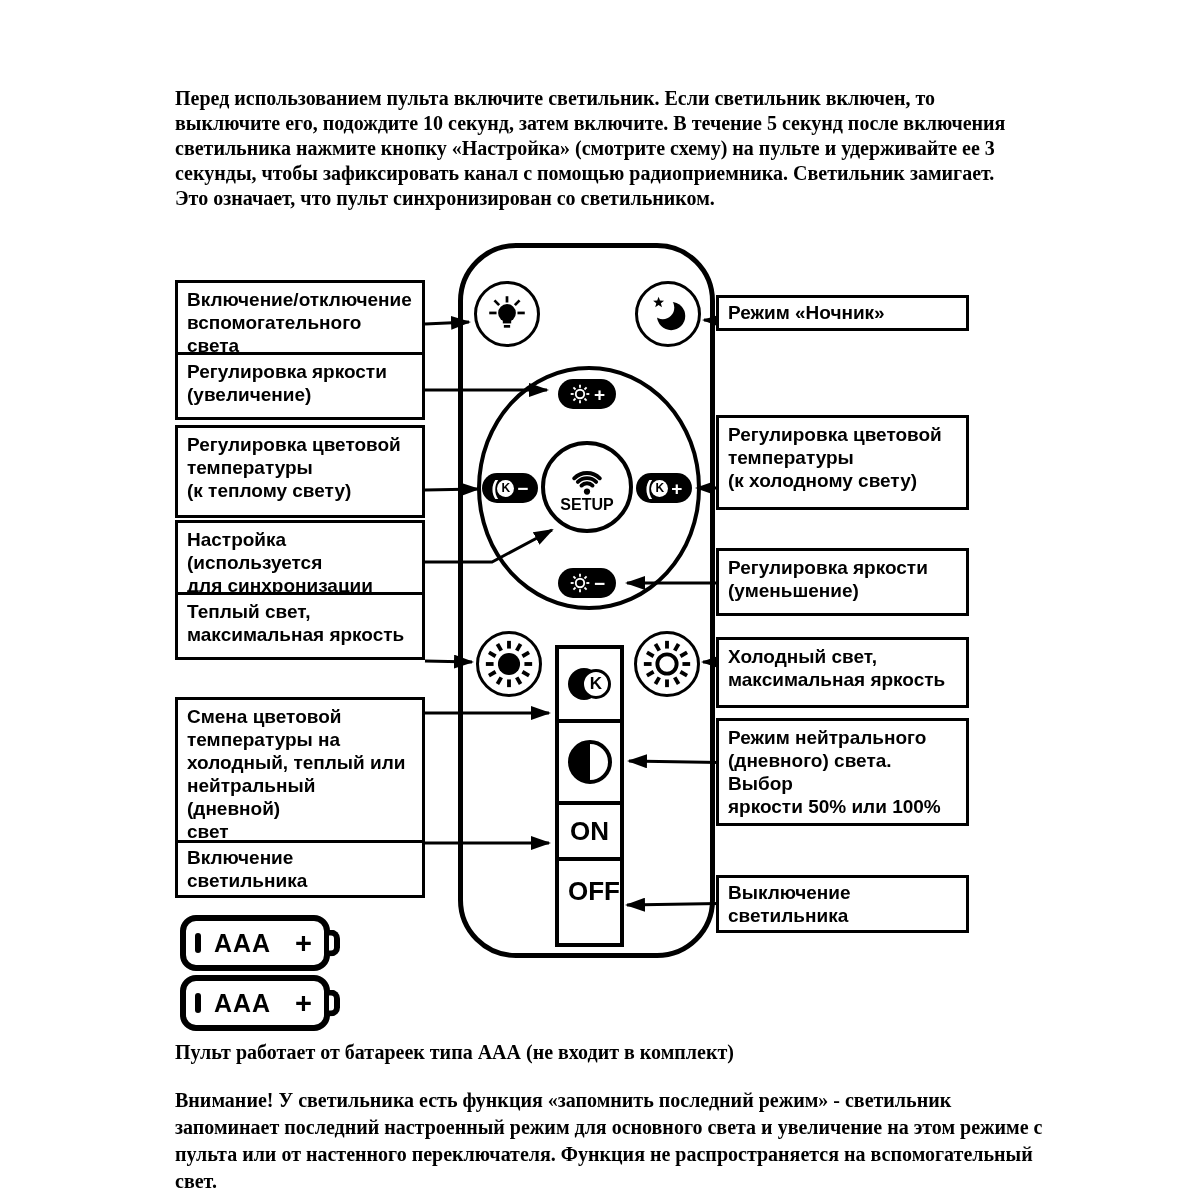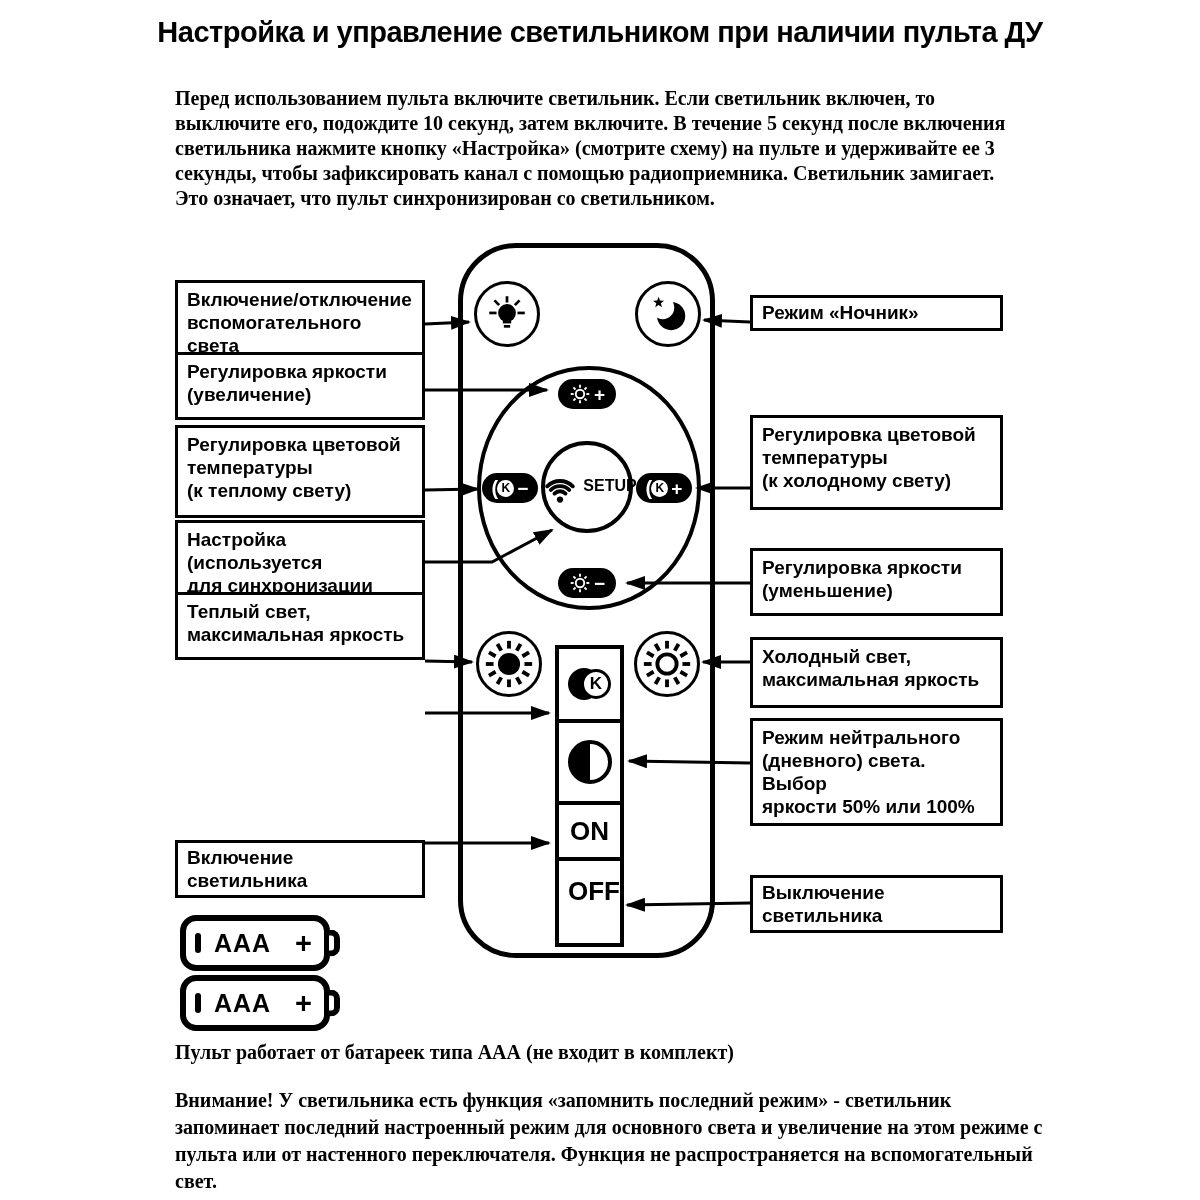--- a/index.html
+++ b/index.html
@@ -13,21 +13,21 @@
   .para{font-size:20px;line-height:25px;font-family:Liberation Serif, serif;}
   .intro{top:86px;left:175px;width:852px;}
   .battery-note{top:1040px;left:175px;width:880px;}
   .warning{top:1087px;left:175px;width:868px;line-height:27px;}
 
   
   .remote{left:458px;top:243px;width:257px;height:715px;border:5px solid #000;border-radius:58px;background:#fff;box-sizing:border-box;}
   .circle-btn{border:3px solid #000;border-radius:50%;background:#fff;display:flex;align-items:center;justify-content:center;box-sizing:border-box;}
   .dpad-ring{left:477px;top:366px;width:224px;height:244px;border:4px solid #000;border-radius:50%;background:#fff;box-sizing:border-box;}
   .setup-circle{left:541px;top:441px;width:92px;height:92px;border:4px solid #000;border-radius:50%;background:#fff;
-    display:flex;flex-direction:row;align-items:center;justify-content:center;box-sizing:border-box;}
+    display:flex;flex-direction:column;align-items:center;justify-content:center;box-sizing:border-box;}
   .setup-label{font-size:16px;margin-top:-2px;letter-spacing:0;}
   .pill{background:#000;border-radius:16px;display:flex;align-items:center;justify-content:center;gap:3px;box-sizing:border-box;}
   .pill .sign{color:#fff;font-size:19px;line-height:1;}
   .pill .paren{color:#fff;font-size:20px;line-height:1;margin-right:-4px;}
   .k-badge{width:17px;height:17px;background:#fff;color:#000;border-radius:50%;font-size:12px;display:flex;align-items:center;justify-content:center;}
   .strip{left:555px;top:645px;width:69px;height:302px;border:4px solid #000;background:#fff;box-sizing:border-box;display:flex;flex-direction:column;}
   .cell{display:flex;align-items:center;justify-content:center;box-sizing:border-box;}
   .cell+.cell{border-top:4px solid #000;}
   .cell-k{height:70px;}
   .cell-half{height:82px;}
@@ -37,40 +37,39 @@
   .mk-dark{width:32px;height:32px;background:#000;border-radius:50%;}
   .mk-kcirc{width:30px;height:30px;background:#fff;border:3px solid #000;border-radius:50%;margin-left:-19px;
     display:flex;align-items:center;justify-content:center;font-size:17px;box-sizing:border-box;}
   .half-icon{width:44px;height:44px;border:4px solid #000;border-radius:50%;box-sizing:border-box;
     background:linear-gradient(90deg,#000 50%,#fff 50%);}
 
   
   .callout{position:absolute;border:3px solid #000;background:#fff;padding:5px 9px;font-size:19px;line-height:23px;
     white-space:pre-line;box-sizing:border-box;}
   .callout.left{left:175px;width:250px;}
-  .callout.right{left:750px;width:253px;}
+  .callout.right{left:716px;width:253px;}
   .callout.oneline{padding-top:3px;padding-bottom:3px;}
 
   
   .battery{left:180px;width:150px;height:56px;border:6px solid #000;border-radius:16px;background:#fff;box-sizing:border-box;}
   .bat-neg{position:absolute;left:9px;top:50%;transform:translateY(-50%);width:6px;height:20px;background:#000;border-radius:3px;}
   .bat-label{position:absolute;left:28px;top:50%;transform:translateY(-50%);font-size:25px;letter-spacing:1px;}
   .bat-plus{position:absolute;right:12px;top:50%;transform:translateY(-50%);font-size:29px;}
   .bat-nub{position:absolute;right:-16px;top:50%;transform:translateY(-50%);width:11px;height:27px;background:#fff;
     border:6px solid #000;border-left:none;border-radius:0 9px 9px 0;box-sizing:border-box;}
 
   svg{display:block;}
   .arrows{left:0;top:0;pointer-events:none;}
 </style>
 </head>
 <body>
 
 <div class="stage">
 
-  <div class="abs page-title">Настройка и управление светильником при наличии пульта ДУ</div>
   <div class="abs para intro">Перед использованием пульта включите светильник. Если светильник включен, то выключите его, подождите 10 секунд, затем включите. В течение 5 секунд после включения светильника нажмите кнопку «Настройка» (смотрите схему) на пульте и удерживайте ее 3 секунды, чтобы зафиксировать канал с помощью радиоприемника. Светильник замигает. Это означает, что пульт синхронизирован со светильником.</div>
 
   <div class="abs remote"></div>
 
   <div class="abs circle-btn" style="left:474px;top:281px;width:66px;height:66px;">
     <span>
       <svg width="46" height="46" viewBox="0 0 44 44">
         <g stroke="#000" stroke-width="2.6" fill="none">
           <line x1="22" y1="5" x2="22" y2="11"></line>
           <line x1="10" y1="9" x2="14.5" y2="13.5"></line>
@@ -251,20 +250,25 @@
   <div class="callout left" style="top:352px;min-height:68px;">Регулировка яркости
 (увеличение)</div>
   <div class="callout left" style="top:425px;min-height:93px;">Регулировка цветовой
 температуры
 (к теплому свету)</div>
   <div class="callout left" style="top:520px;min-height:95px;">Настройка (используется
 для синхронизации
 пульта и светильника)</div>
   <div class="callout left" style="top:592px;min-height:68px;">Теплый свет,
 максимальная яркость</div>
+  <div class="callout left" style="top:697px;min-height:133px;">Смена цветовой
+температуры на
+холодный, теплый или
+нейтральный (дневной)
+свет</div>
   <div class="callout left oneline" style="top:840px;min-height:36px;">Включение светильника</div>
 
   <div class="callout right oneline" style="top:295px;min-height:36px;">Режим «Ночник»</div>
   <div class="callout right" style="top:415px;min-height:95px;">Регулировка цветовой
 температуры
 (к холодному свету)</div>
   <div class="callout right" style="top:548px;min-height:68px;">Регулировка яркости
 (уменьшение)</div>
   <div class="callout right" style="top:637px;min-height:71px;">Холодный свет,
 максимальная яркость</div>

